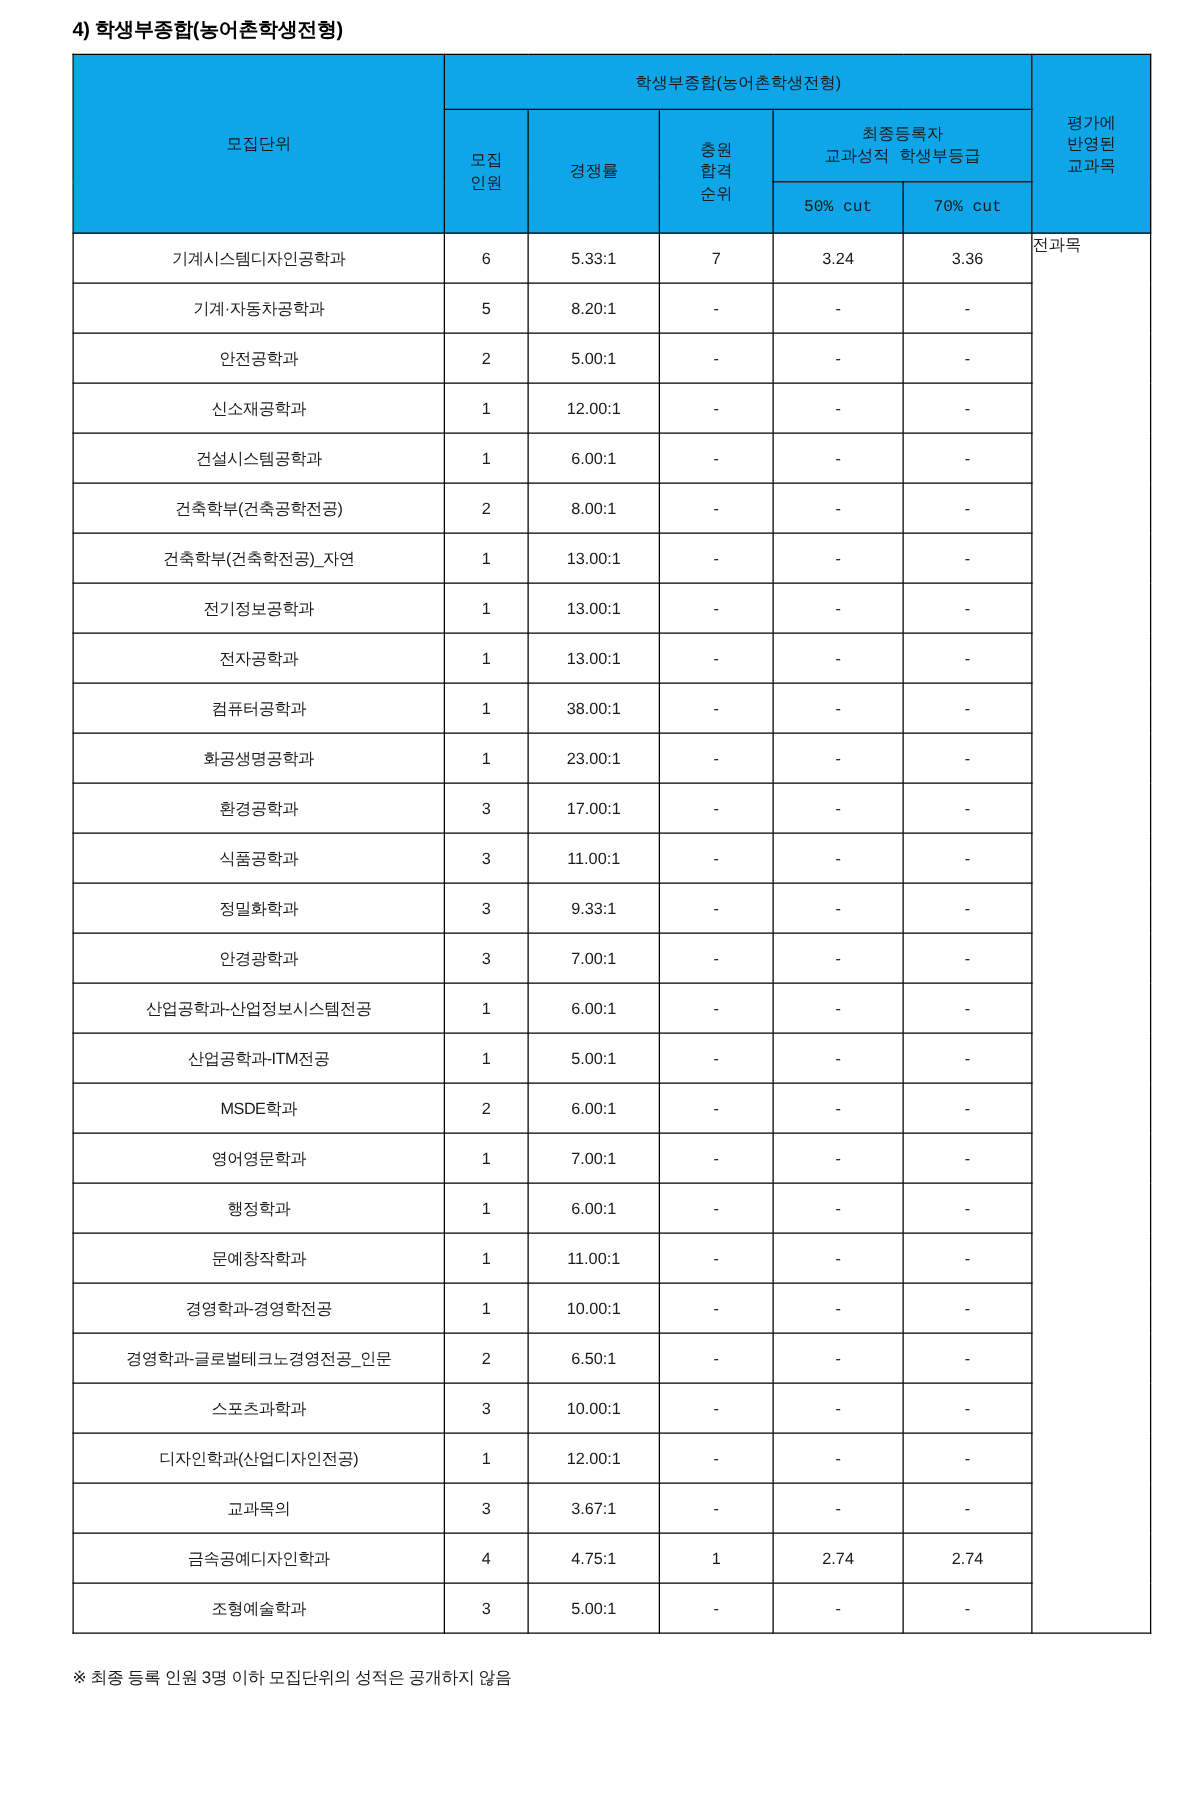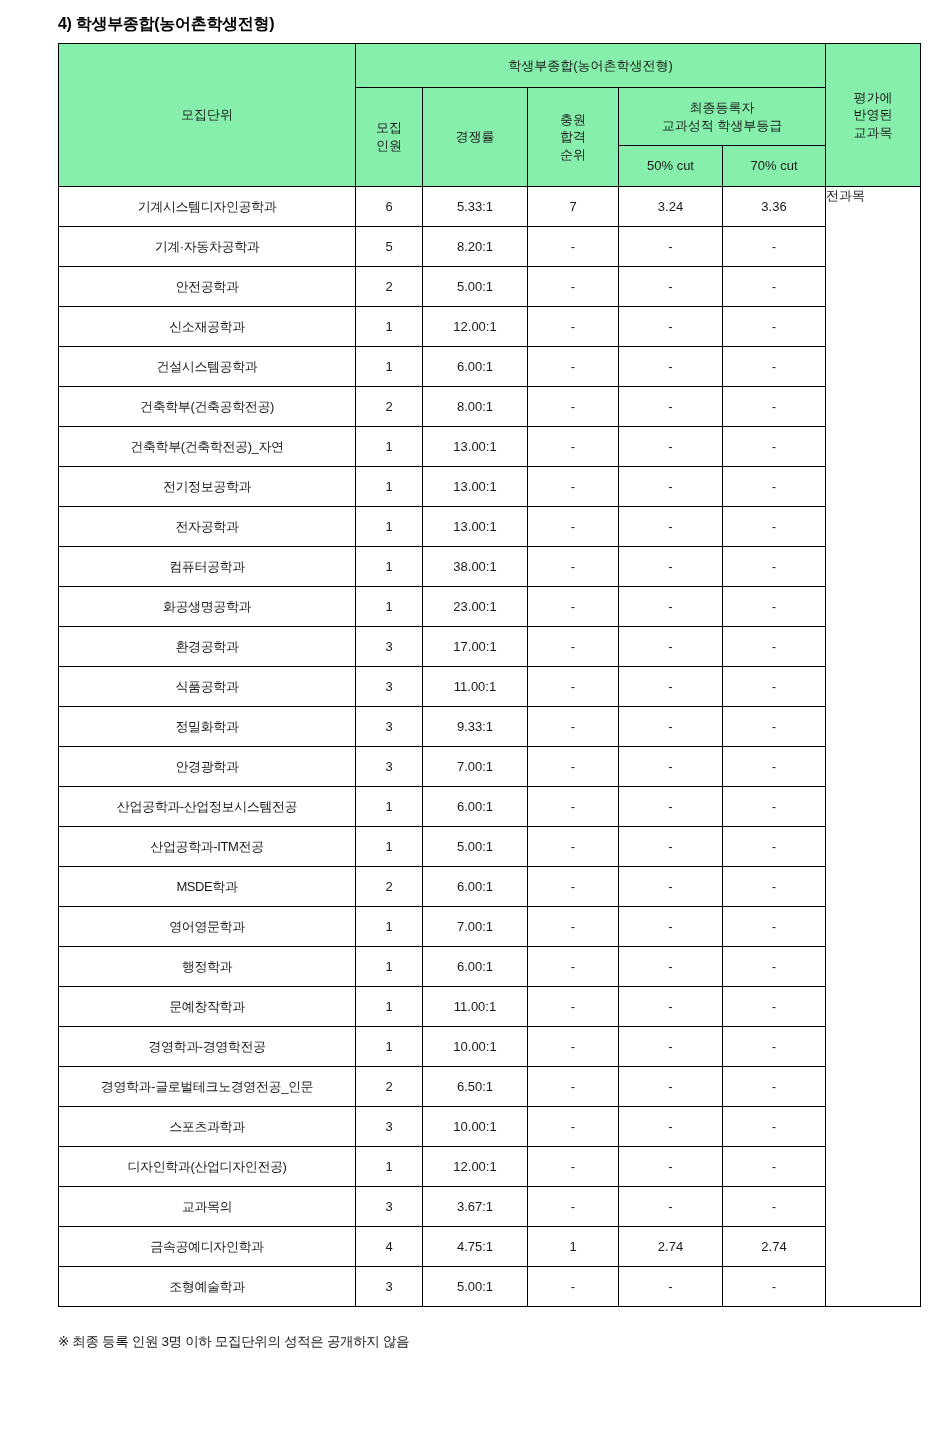--- a/index.html
+++ b/index.html
@@ -43,30 +43,30 @@
   }
   table.result-table th,
   table.result-table td {
     border: 1px solid #000000;
     padding: 0;
     color: #1a1a1a;
     font-weight: normal;
     line-height: 1.35;
   }
   thead th {
-    background: #86efac;
+    background: #0ea5e9;
     text-align: center;
     vertical-align: middle;
     font-size: 13px;
   }
   th.h-unit        { height: 43px; }
   th.h-group       { height: 43px; }
   th.h-sub-tall    { height: 97px; }
-  th.h-final-top   { height: 57px; }
-  th.h-cut         { height: 40px; }
+  th.h-final-top   { height: 57px; font-family: Liberation Mono, monospace; }
+  th.h-cut         { height: 40px; font-family: Liberation Mono, monospace; }
   .hdr-stack span { display: block; }
   tbody td {
     height: 39px;
     background: #ffffff;
     vertical-align: middle;
   }
   td.c-unit {
     text-align: center;
     padding-left: 10px;
     letter-spacing: -0.4px;

